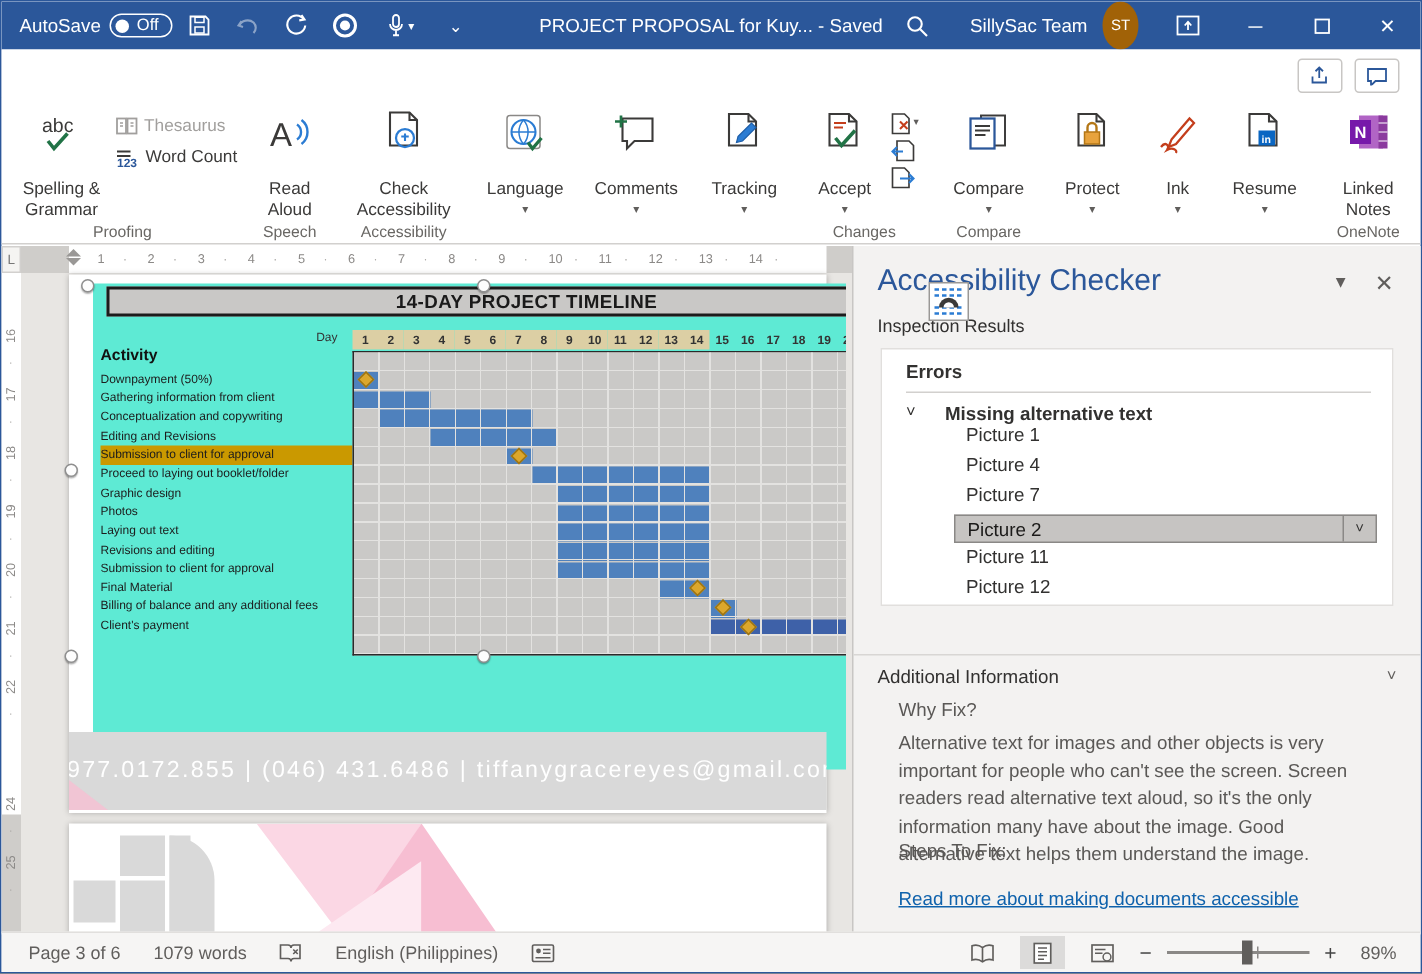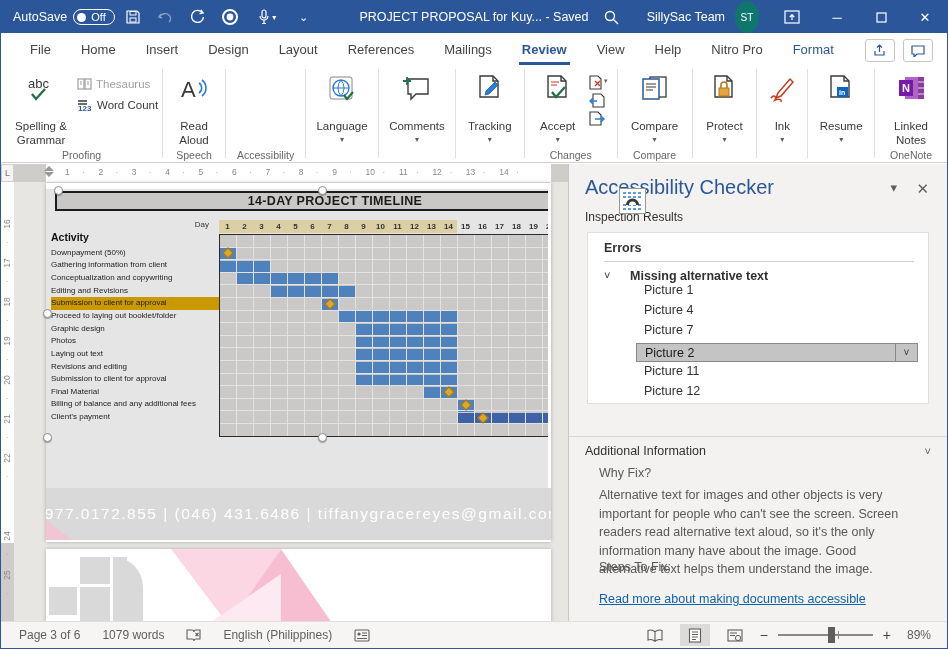--- a/index.html
+++ b/index.html
@@ -13,21 +13,21 @@
   #titlebar { position:absolute; left:0; top:0; width:100%; height:32px;
     background:#2b579a; color:#fff; display:flex; align-items:center; font-size:12.5px; }
   .tb-left { display:flex; align-items:center; gap:10px; padding-left:12px; }
   .autosave { display:flex; align-items:center; gap:6px; }
   .as-pill { display:flex; align-items:center; gap:5px; border:1px solid #fff; border-radius:9px; padding:1px 8px 1px 3px; font-size:11px; }
   .as-dot { width:9px; height:9px; border-radius:50%; background:#fff; }
   .tb-icon { width:22px; text-align:center; color:#fff; font-size:14px; cursor:default; }
   .tb-title { position:absolute; left:0; right:0; text-align:center; font-size:12.5px; pointer-events:none; }
   .tb-right { margin-left:auto; display:flex; align-items:center; height:100%; }
   .tb-right > div { display:flex; align-items:center; justify-content:center; height:100%; }
-  .avatar { width:24px; height:24px; border-radius:50%; background:#0f766e; color:#fff;
+  .avatar { width:24px; height:24px; border-radius:50%; background:#a16207; color:#fff;
     font-size:10px; display:flex; align-items:center; justify-content:center; margin:0 10px; }
   .winbtn { width:44px; font-size:13px; }
   
   #tabrow { position:absolute; left:0; top:32px; width:100%; height:32px; background:#fff;
     display:flex; align-items:flex-end; font-size:13px; color:#444; }
   .tab { padding:6px 15px 8px 15px; position:relative; cursor:default; white-space:nowrap; }
   .tab.active { color:#2b579a; font-weight:bold; }
   .tab.active::after { content:""; position:absolute; left:12px; right:12px; bottom:0; height:3px; background:#2b579a; }
   .tab.blue { color:#2b579a; }
   .tabrow-btns { margin-left:auto; display:flex; gap:8px; padding-right:14px; padding-bottom:3px; }
@@ -62,21 +62,21 @@
   #hruler { position:absolute; left:13px; top:0; width:554px; height:18px; background:#cfcdca; }
   #hruler .white { position:absolute; left:32px; top:0; width:505px; height:18px; background:#fff; }
   .hnum { position:absolute; top:3px; font-size:8.5px; color:#8b8987; }
   .hdot { position:absolute; top:4px; font-size:8px; color:#a9a7a4; }
   .indent-marker { position:absolute; left:30px; top:2px; width:9px; height:13px; }
   .indent-marker div { width:0; height:0; border-left:5px solid transparent; border-right:5px solid transparent; }
   
   #page1 { position:absolute; left:45px; top:19px; width:505px; height:359px; background:#fff; box-shadow:0 0 4px rgba(0,0,0,.25); }
   #page2 { position:absolute; left:45px; top:385px; width:505px; height:80px; background:#fff; box-shadow:0 0 4px rgba(0,0,0,.25); overflow:hidden; }
   
-  #chart { position:absolute; left:0; top:6px; width:502px; height:324px; background:#e5e5e5; overflow:hidden; }
+  #chart { position:absolute; left:16px; top:6px; width:502px; height:324px; background:#5eead4; overflow:hidden; }
   #chart-title { position:absolute; left:9px; top:2px; width:560px; height:20px; border:2px solid #1c1c1c;
     background:#c9c8c6; font-size:12.5px; font-weight:bold; color:#1a1a1a; text-align:center; line-height:17px; letter-spacing:.3px; }
   #dayrow { position:absolute; left:0; top:31px; height:13px; width:100%;padding-left:24px; }
   #daylabel { position:absolute; right:calc(100% - 168px); top:0; font-size:8px; color:#333; padding-right:5px; }
   .daycell { position:absolute; top:0; width:17px; height:13px; font-size:8px; font-weight:bold; color:#333; text-align:center; line-height:13px; }
   .daycell.tan { background:#dccfa4; }
   #grid { position:absolute; left:173px; top:45px; width:332px; height:203px; background:#cac9c7;
     border-top:1.5px solid #2a2a2a; border-left:1.5px solid #2a2a2a; border-bottom:1.5px solid #2a2a2a; }
   #gridlines { position:absolute; inset:0; pointer-events:none;
     background:
@@ -207,34 +207,20 @@
       <div class="winbtn">
         <svg width="11" height="11" viewBox="0 0 11 11">
             <rect x="1" y="1" width="9" height="9" fill="none" stroke="#fff" stroke-width="1.2"></rect>
           </svg>
       </div>
       <div class="winbtn">✕</div>
     </div>
   </div>
 
   <div id="tabrow">
-    <div id="tabs-container" style="display:flex; padding-left:14px;">
-        <div class="tab">File</div>
-        <div class="tab">Home</div>
-        <div class="tab">Insert</div>
-        <div class="tab">Design</div>
-        <div class="tab">Layout</div>
-        <div class="tab">References</div>
-        <div class="tab">Mailings</div>
-        <div class="tab active">Review</div>
-        <div class="tab">View</div>
-        <div class="tab">Help</div>
-        <div class="tab">Nitro Pro</div>
-        <div class="tab blue">Format</div>
-      </div>
     <div class="tabrow-btns">
       <div class="mini-btn">
         <svg width="14" height="13" viewBox="0 0 14 13">
             <path d="M2 7 v4 h9 v-4 M9 3.5 L6.5 1 L4 3.5 M6.5 1.4 V8" fill="none" stroke="#2b579a" stroke-width="1.2"></path>
           </svg>
       </div>
       <div class="mini-btn">
         <svg width="14" height="12" viewBox="0 0 14 12">
             <path d="M1 1 h12 v8 h-7 l-3 3 v-3 h-2 z" fill="none" stroke="#2b579a" stroke-width="1.2"></path>
           </svg>
@@ -291,20 +277,33 @@
               </svg>
         </div>
         <span>Read Aloud</span>
       </div>
         </div>
       <div class="rgroup-label">Speech</div>
     </div>
     <div class="rsep"></div>
 
     <div class="rgroup" style="width:90px">
+      <div class="rbtns">
+          <div class="bigbtn" style="width:84px">
+        <div class="bicon">
+          <svg width="26" height="30" viewBox="0 0 26 30">
+                <path d="M4 1 h13 l5 5 v17 h-18 z" fill="#fff" stroke="#3b3a39" stroke-width="1.4"></path>
+                <path d="M17 1 v5 h5" fill="none" stroke="#3b3a39" stroke-width="1.4"></path>
+                <circle cx="14" cy="18" r="6" fill="none" stroke="#2b7cd3" stroke-width="1.5"></circle>
+                <path d="M14 15 v5 M11.5 17 h5" stroke="#2b7cd3" stroke-width="1.4"></path>
+              </svg>
+        </div>
+        <span>Check Accessibility</span>
+      </div>
+        </div>
       <div class="rgroup-label">Accessibility</div>
     </div>
     <div class="rsep"></div>
 
     <div class="rgroup" style="width:72px">
       <div class="rbtns">
           <div class="bigbtn" style="width:66px">
         <div class="bicon">
           <svg width="30" height="28" viewBox="0 0 30 28">
                 <rect x="3" y="2" width="22" height="22" rx="2" fill="#fff" stroke="#8a8886"></rect>

